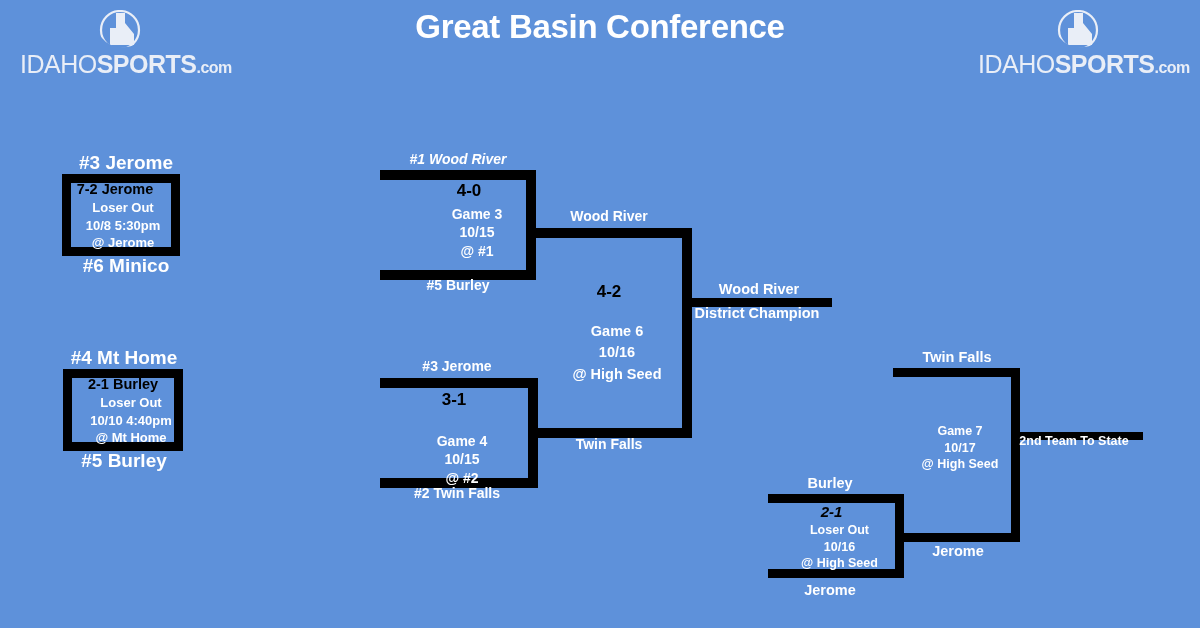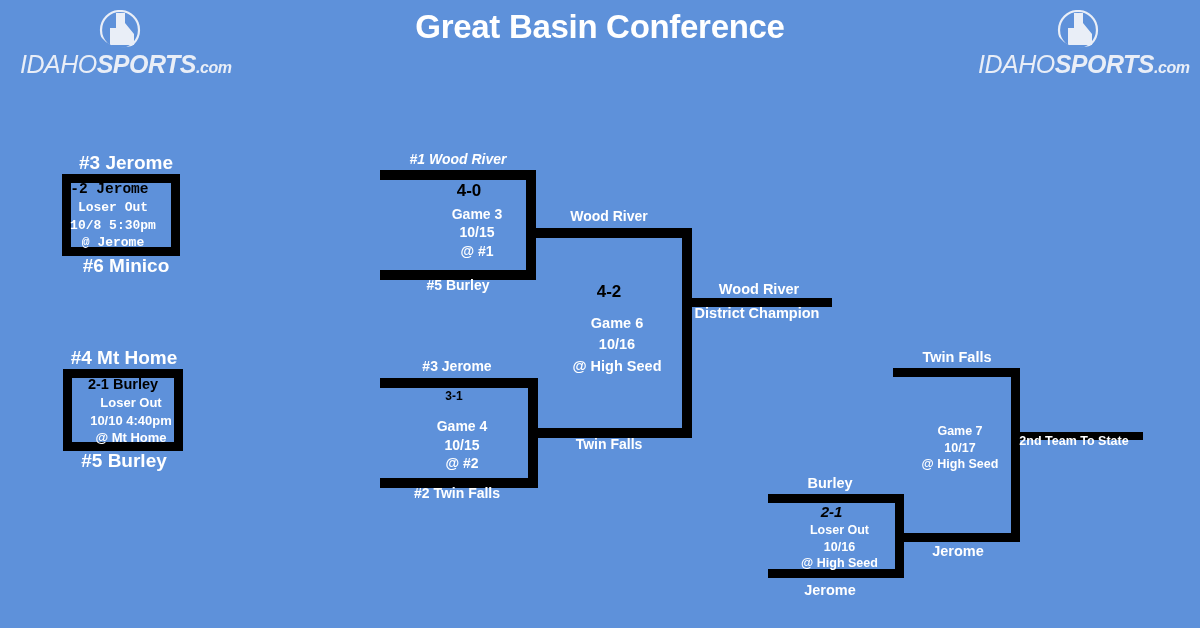--- a/index.html
+++ b/index.html
@@ -12,21 +12,21 @@
   }
   .stage{position:absolute;left:0;top:0;width:1200px;height:628px;}
 
   
   .logo{position:absolute;top:10px;width:200px;height:78px;}
   .logo.left{left:20px;}
   .logo.right{left:978px;}
   .logo-mark{position:absolute;left:50%;top:0;transform:translateX(-50%);width:50px;height:42px;}
   .logo-text{position:absolute;left:0;top:42px;width:200px;text-align:left;
     font-size:25px;font-weight:bold;color:#e9eef7;letter-spacing:-0.5px;
-    font-family:"Liberation Sans", sans-serif;line-height:1;white-space:nowrap;font-style:italic;}
+    font-family:"Liberation Sans", sans-serif;line-height:1;white-space:nowrap;}
   .logo-text .thin{font-weight:normal;}
   .logo-text .dotcom{font-size:16px;}
 
   .title{position:absolute;left:230px;top:6px;width:740px;text-align:center;
     color:#ffffff;font-size:33px;font-weight:bold;line-height:1.28;
     letter-spacing:-0.3px;}
 
   
   .bar{position:absolute;background:#000;}
   .lbl{position:absolute;color:#ffffff;font-weight:bold;white-space:nowrap;}
@@ -73,21 +73,21 @@
         <path d="M6 27 Q20 44 45 33 L45 42 L6 42 Z" fill="#5e91da"></path>
       </svg>
     </div>
     <div class="logo-text">
       <span class="thin">IDAHO</span><span>SPORTS</span><span class="dotcom">.com</span>
     </div>
   </div>
 
   <div class="seedlbl" style="left:126px;top:152px;">#3 Jerome</div>
   <div class="framed" style="left:62px;top:174px;width:118px;height:82px;"></div>
-  <div class="gamebox" style="left:44px;top:180px;width:122px;font-size:13px;font-family:Liberation Mono, monospace;">
+  <div class="gamebox" style="left:54px;top:180px;width:122px;font-size:13px;">
     <div class="score" style="font-size:14.5px;">7-2 Jerome</div>
     <div class="meta">Loser Out</div>
     <div class="meta">10/8 5:30pm</div>
     <div class="meta">@ Jerome</div>
   </div>
   <div class="seedlbl" style="left:126px;top:255px;">#6 Minico</div>
 
   <div class="seedlbl" style="left:124px;top:347px;">#4 Mt Home</div>
   <div class="framed" style="left:63px;top:369px;width:120px;height:82px;"></div>
   <div class="gamebox" style="left:63px;top:375px;width:120px;font-size:13px;">
@@ -108,33 +108,33 @@
     <div class="meta">10/15</div>
     <div class="meta">@ #1</div>
   </div>
   <div class="lbl c" style="left:458px;top:277px;font-size:14px;">#5 Burley</div>
 
   <div class="lbl c" style="left:457px;top:358px;font-size:14px;">#3 Jerome</div>
   <div class="bar" style="left:380px;top:378px;width:158px;height:10px;"></div>
   <div class="bar" style="left:528px;top:378px;width:10px;height:110px;"></div>
   <div class="bar" style="left:380px;top:478px;width:158px;height:10px;"></div>
   <div class="gamebox" style="left:380px;top:389px;width:148px;font-size:14px;">
-    <div class="score" style="font-size:12px;margin-bottom:12px;">3-1</div>
+    <div class="score" style="font-size:17px;margin-bottom:20px;">3-1</div>
     <div class="meta">Game 4</div>
     <div class="meta">10/15</div>
     <div class="meta">@ #2</div>
   </div>
   <div class="lbl c" style="left:457px;top:485px;font-size:14px;">#2 Twin Falls</div>
 
   <div class="lbl c" style="left:609px;top:208px;font-size:14px;">Wood River</div>
   <div class="bar" style="left:532px;top:228px;width:160px;height:10px;"></div>
   <div class="bar" style="left:682px;top:228px;width:10px;height:210px;"></div>
   <div class="bar" style="left:534px;top:428px;width:158px;height:10px;"></div>
   <div class="gamebox" style="left:534px;top:279px;width:150px;font-size:14.5px;line-height:1.5;">
-    <div class="score" style="font-size:17px;margin-bottom:8px;">4-2</div>
+    <div class="score" style="font-size:17px;margin-bottom:16px;">4-2</div>
     <div class="meta">Game 6</div>
     <div class="meta">10/16</div>
     <div class="meta">@ High Seed</div>
   </div>
   <div class="lbl c" style="left:609px;top:436px;font-size:14px;">Twin Falls</div>
 
   <div class="bar" style="left:686px;top:298px;width:146px;height:9px;"></div>
   <div class="lbl c" style="left:759px;top:281px;font-size:14.5px;">Wood River</div>
   <div class="lbl c" style="left:757px;top:305px;font-size:14.5px;">District Champion</div>
 

